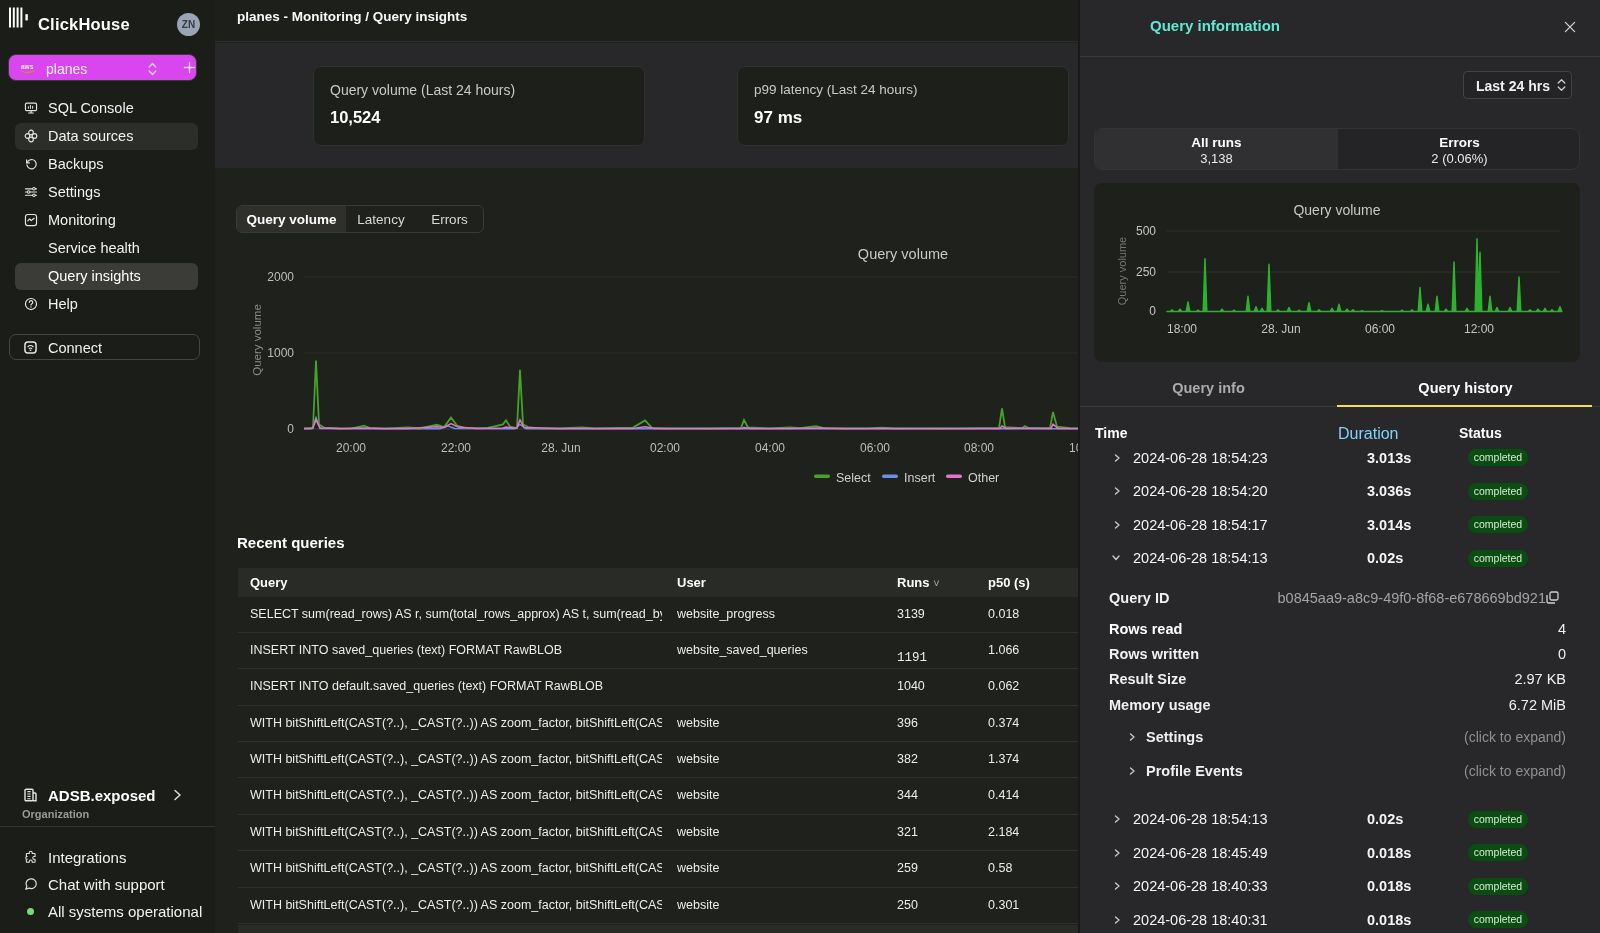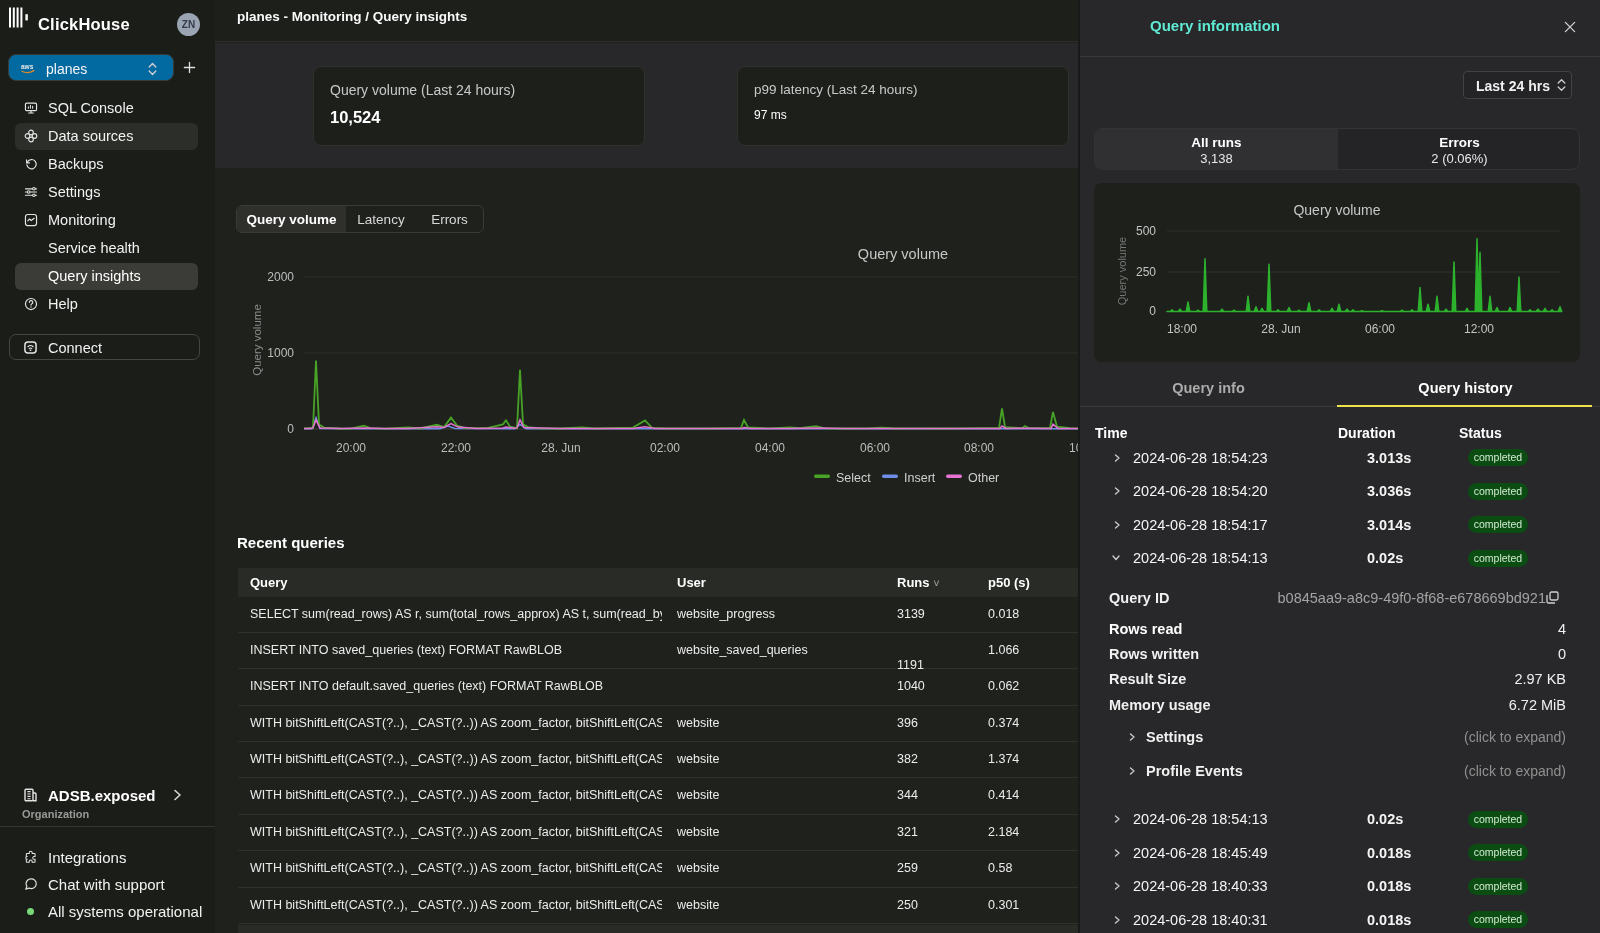--- a/index.html
+++ b/index.html
@@ -16,21 +16,21 @@
   <svg class="abs" style="left:9px;top:7px;" width="20" height="21" viewBox="0 0 20 21">
     <rect x="0" y="0.5" width="2" height="20" fill="#fff"></rect>
     <rect x="3.8" y="0.5" width="2" height="20" fill="#fff"></rect>
     <rect x="7.6" y="0.5" width="2" height="20" fill="#fff"></rect>
     <rect x="11.4" y="0.5" width="2" height="20" fill="#fff"></rect>
     <rect x="16.4" y="7.2" width="2.4" height="6.2" fill="#fff"></rect>
   </svg>
   <div class="abs" style="left:38px;top:15px;font-size:16.5px;font-weight:bold;color:#fff;letter-spacing:.2px;">ClickHouse</div>
   <div class="abs" style="left:177px;top:13px;width:23px;height:23px;border-radius:50%;background:#9aa4b2;color:#333c49;font-size:10px;font-weight:bold;text-align:center;line-height:24px;">ZN</div>
 
-  <div class="abs" style="left:8px;top:54px;width:166px;height:27px;border:1px solid #3a3b36;border-radius:8px;background:#0369a1;">
+  <div class="abs" style="left:8px;top:54px;width:189px;height:27px;border:1px solid #3a3b36;border-radius:8px;background:#d946ef;">
     <svg class="abs" style="left:12px;top:7px;" width="15" height="13" viewBox="0 0 15 13">
       <text x="0" y="7" font-size="6.5" font-weight="bold" fill="#e8e8e8" font-family="Liberation Sans">aws</text>
       <path d="M0.5 9 Q 6.5 12.5 13 8.5" stroke="#e0862c" stroke-width="1.4" fill="none"></path>
       <path d="M11.5 7.6 l 2.2 0.6 -1.4 1.6" fill="#e0862c" stroke="none"></path>
     </svg>
     <div class="abs" style="left:37px;top:6px;font-size:14px;font-weight:500;color:#f5f5f5;">planes</div>
     <svg class="abs" style="left:138px;top:6.5px;" width="11" height="14" viewBox="0 0 11 14">
       <path d="M2.2 5 L5.5 1.6 L8.8 5" stroke="#cfcfcf" stroke-width="1.4" fill="none" stroke-linecap="round" stroke-linejoin="round"></path>
       <path d="M2.2 9 L5.5 12.4 L8.8 9" stroke="#cfcfcf" stroke-width="1.4" fill="none" stroke-linecap="round" stroke-linejoin="round"></path>
     </svg>
@@ -116,21 +116,21 @@
   <div class="abs" style="left:0;top:0;width:863px;height:42px;background:#1d1f1b;border-bottom:1px solid #2d2f2a;"></div>
   <div class="abs" style="left:22px;top:9px;font-size:13.5px;font-weight:bold;color:#fafafa;">planes - Monitoring / Query insights</div>
   <div class="abs" style="left:0;top:43px;width:863px;height:125px;background:#28282a;"></div>
 
   <div class="abs" style="left:98px;top:66px;width:332px;height:80px;background:#1d1f1b;border:1px solid #2f312c;border-radius:8px;">
     <div class="abs" style="left:16px;top:15px;font-size:14px;color:#c9c9c9;">Query volume (Last 24 hours)</div>
     <div class="abs" style="left:16px;top:41px;font-size:16.5px;font-weight:bold;color:#fff;">10,524</div>
   </div>
   <div class="abs" style="left:522px;top:66px;width:332px;height:80px;background:#1d1f1b;border:1px solid #2f312c;border-radius:8px;">
     <div class="abs" style="left:16px;top:15px;font-size:13.5px;color:#c9c9c9;">p99 latency (Last 24 hours)</div>
-    <div class="abs" style="left:16px;top:41px;font-size:12px;font-weight:normal;color:#fff;">97 ms</div>
+    <div class="abs" style="left:16px;top:41px;font-size:17px;font-weight:bold;color:#fff;">97 ms</div>
   </div>
 
   <div class="abs" style="left:21px;top:205px;width:248px;height:28px;border:1px solid #3a3b36;border-radius:6px;">
     <div class="abs" style="left:0;top:0;width:109px;height:26px;background:#2f302b;border-radius:5px 0 0 5px;"></div>
     <div class="abs" style="left:0;top:6px;width:109px;text-align:center;font-size:13.5px;font-weight:bold;color:#fff;">Query volume</div>
     <div class="abs" style="left:109px;top:6px;width:70px;text-align:center;font-size:13.5px;color:#d8d8d8;">Latency</div>
     <div class="abs" style="left:179px;top:6px;width:67px;text-align:center;font-size:13.5px;color:#d8d8d8;">Errors</div>
   </div>
 
   <svg class="abs" style="left:0;top:240px;" width="863" height="260" viewBox="0 0 863 260">
@@ -173,21 +173,21 @@
   <div id="tablerows" class="abs" style="left:23px;top:596.5px;width:840px;font-size:12.5px;color:#ececec;">
 <div style="position:relative;height:36.4px;border-bottom:1px solid #2f312b;">
 <div class="abs" style="left:12px;top:10px;white-space:nowrap;width:412px;overflow:hidden;">SELECT sum(read_rows) AS r, sum(total_rows_approx) AS t, sum(read_bytes) ...</div>
 <div class="abs" style="left:439px;top:10px;">website_progress</div>
 <div class="abs" style="left:659px;top:10px;">3139</div>
 <div class="abs" style="left:750px;top:10px;">0.018</div>
 </div>
 <div style="position:relative;height:36.4px;border-bottom:1px solid #2f312b;">
 <div class="abs" style="left:12px;top:10px;white-space:nowrap;width:412px;overflow:hidden;">INSERT INTO saved_queries (text) FORMAT RawBLOB</div>
 <div class="abs" style="left:439px;top:10px;">website_saved_queries</div>
-<div class="abs" style="left:659px;top:25px;">1191</div>
+<div class="abs" style="left:659px;top:18px;font-family:Liberation Mono, monospace;">1191</div>
 <div class="abs" style="left:750px;top:10px;">1.066</div>
 </div>
 <div style="position:relative;height:36.4px;border-bottom:1px solid #2f312b;">
 <div class="abs" style="left:12px;top:10px;white-space:nowrap;width:412px;overflow:hidden;">INSERT INTO default.saved_queries (text) FORMAT RawBLOB</div>
 <div class="abs" style="left:439px;top:10px;"></div>
 <div class="abs" style="left:659px;top:10px;">1040</div>
 <div class="abs" style="left:750px;top:10px;">0.062</div>
 </div>
 <div style="position:relative;height:36.4px;border-bottom:1px solid #2f312b;">
 <div class="abs" style="left:12px;top:10px;white-space:nowrap;width:412px;overflow:hidden;">WITH bitShiftLeft(CAST(?..), _CAST(?..)) AS zoom_factor, bitShiftLeft(CAST(?.....</div>
@@ -269,21 +269,21 @@
     <path id="miniSeries" fill="#2db22d" stroke="#2db22d" stroke-width="1.5" stroke-linejoin="round" d="M73,128.5 L76.2,128.5 L78,126.9 L79.8,128.5 L84.2,128.5 L86,126.1 L87.8,128.5 L92.2,128.5 L94,118.9 L95.8,128.5 L102.2,128.5 L104,127.2 L105.8,128.5 L109.2,128.5 L111,75.7 L112.8,128.5 L126.2,128.5 L128,126.1 L129.8,128.5 L138.2,128.5 L140,127.2 L141.8,128.5 L152.2,128.5 L154,113.3 L155.8,128.5 L160.2,128.5 L162,123.7 L163.8,128.5 L166.2,128.5 L168,125.3 L169.8,128.5 L173.2,128.5 L175,81.3 L176.8,128.5 L182.2,128.5 L184,126.9 L185.8,128.5 L193.2,128.5 L195,124.5 L196.8,128.5 L203.2,128.5 L205,127.2 L206.8,128.5 L213.2,128.5 L215,119.7 L216.8,128.5 L223.2,128.5 L225,126.9 L226.8,128.5 L236.2,128.5 L238,125.3 L239.8,128.5 L243.2,128.5 L245,121.3 L246.8,128.5 L251.2,128.5 L253,126.1 L254.8,128.5 L257.2,128.5 L259,126.9 L260.8,128.5 L266.2,128.5 L268,127.7 L269.8,128.5 L286.2,128.5 L288,127.7 L289.8,128.5 L306.2,128.5 L308,127.2 L309.8,128.5 L316.2,128.5 L318,126.9 L319.8,128.5 L324.2,128.5 L326,104.5 L327.8,128.5 L332.2,128.5 L334,121.3 L335.8,128.5 L341.2,128.5 L343,113.3 L344.8,128.5 L350.2,128.5 L352,126.1 L353.8,128.5 L358.2,128.5 L360,78.9 L361.8,128.5 L371.2,128.5 L373,125.3 L374.8,128.5 L381.2,128.5 L383,55.7 L384.8,128.5 L384.2,128.5 L386,69.3 L387.8,128.5 L394.2,128.5 L396,113.3 L397.8,128.5 L401.2,128.5 L403,124.5 L404.8,128.5 L414.2,128.5 L416,124.5 L417.8,128.5 L423.2,128.5 L425,94.1 L426.8,128.5 L434.2,128.5 L436,126.9 L437.8,128.5 L442.2,128.5 L444,126.1 L445.8,128.5 L449.2,128.5 L451,125.3 L452.8,128.5 L456.2,128.5 L458,126.9 L459.8,128.5 L464.2,128.5 L466,123.7 L467.8,128.5 L466,128.5 Z"></path>
   </svg>
 
   <div class="abs" style="left:0;top:370px;width:522px;height:37px;border-bottom:1px solid #3a3a3c;">
     <div class="abs" style="left:0;top:10px;width:257px;text-align:center;font-size:14.5px;font-weight:600;color:#ababab;">Query info</div>
     <div class="abs" style="left:257px;top:10px;width:257px;text-align:center;font-size:14.5px;font-weight:bold;color:#fff;">Query history</div>
   </div>
   <div class="abs" style="left:257px;top:404.5px;width:255px;height:2.5px;background:#eee34a;"></div>
 
   <div class="abs" style="left:15px;top:425px;font-size:14px;font-weight:bold;color:#fff;">Time</div>
-  <div class="abs" style="left:258px;top:425px;font-size:14px;font-weight:bold;color:#ffffff;">Duration</div>
+  <div class="abs" style="left:258px;top:425px;font-size:16px;font-weight:normal;color:#7dd3fc;">Duration</div>
   <div class="abs" style="left:379px;top:425px;font-size:14px;font-weight:bold;color:#fff;">Status</div>
   <div id="histrows">
 <svg class="abs" style="left:32px;top:452.5px;" width="10" height="10" viewBox="0 0 10 10">
         <path d="M3.5 2 L7 5 L3.5 8" stroke="#c9c9c9" stroke-width="1.4" fill="none" stroke-linecap="round" stroke-linejoin="round"></path>
       </svg>
 <div class="abs" style="left:53px;top:449.5px;font-size:14.5px;color:#f5f5f5;">2024-06-28 18:54:23</div>
 <div class="abs" style="left:287px;top:449.5px;font-size:14.5px;font-weight:600;color:#f5f5f5;">3.013s</div>
 <div class="abs" style="left:388px;top:449.0px;width:60px;height:17px;border-radius:9px;background:#0b4c12;text-align:center;font-size:10.5px;font-weight:500;color:#d2ecd2;line-height:17px;">completed</div>
 <svg class="abs" style="left:32px;top:486.0px;" width="10" height="10" viewBox="0 0 10 10">
         <path d="M3.5 2 L7 5 L3.5 8" stroke="#c9c9c9" stroke-width="1.4" fill="none" stroke-linecap="round" stroke-linejoin="round"></path>

